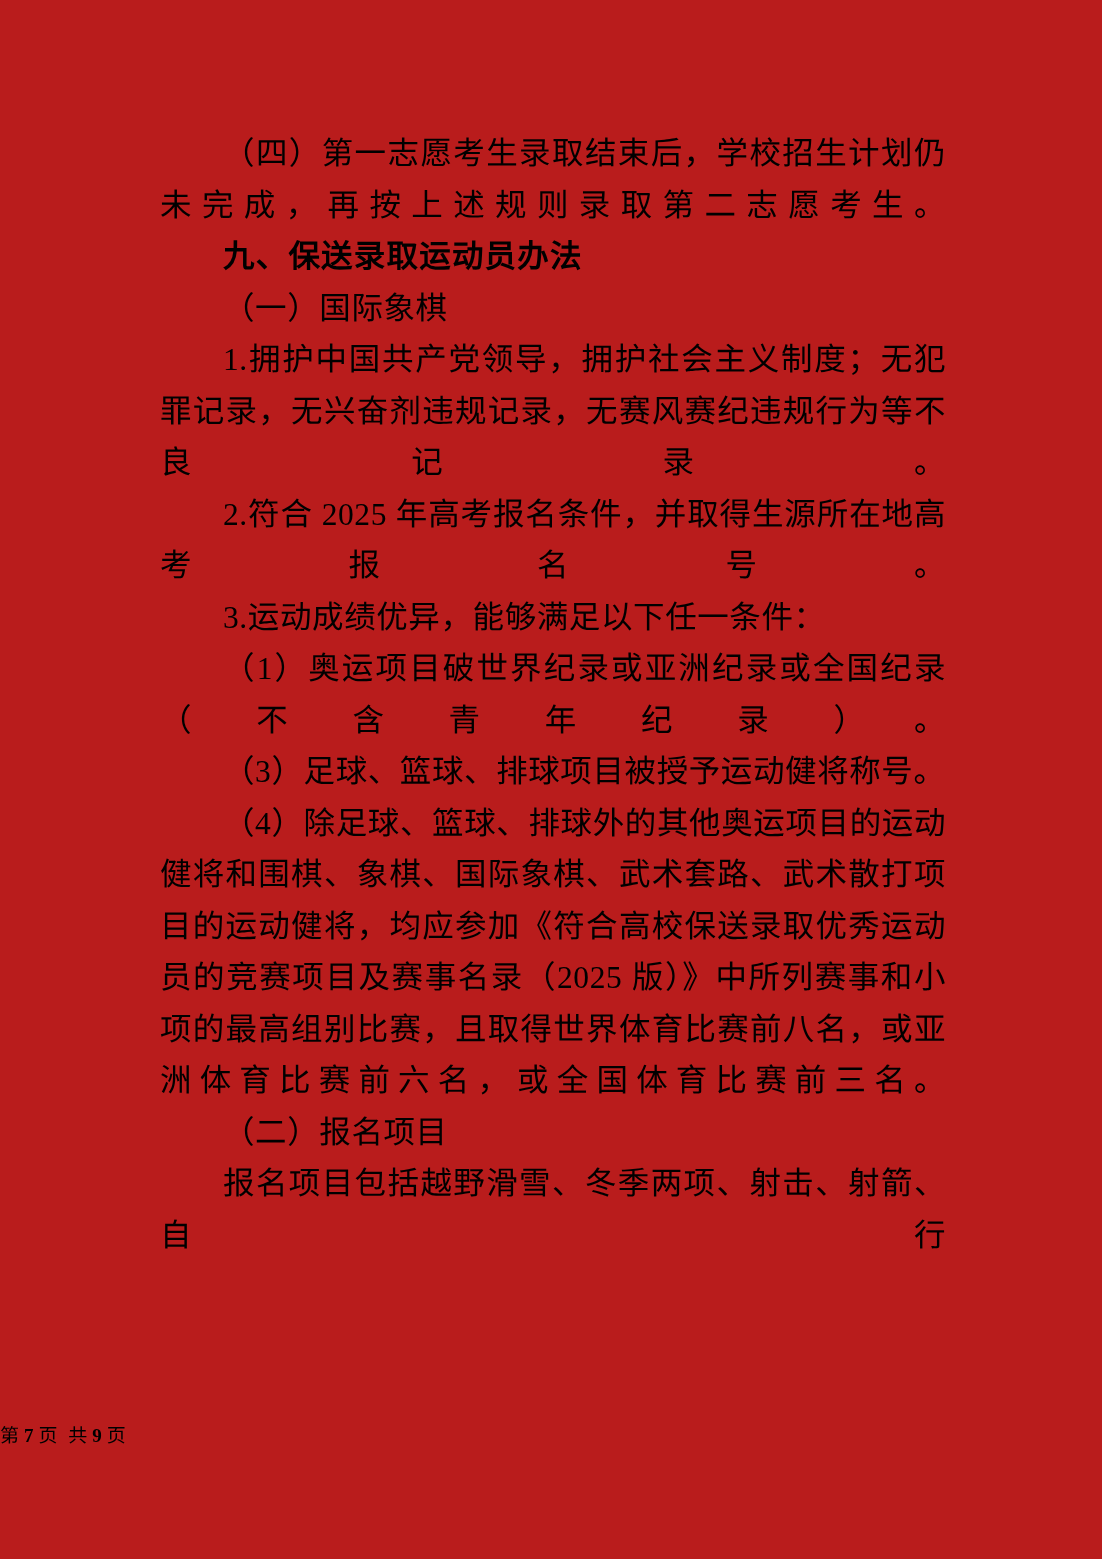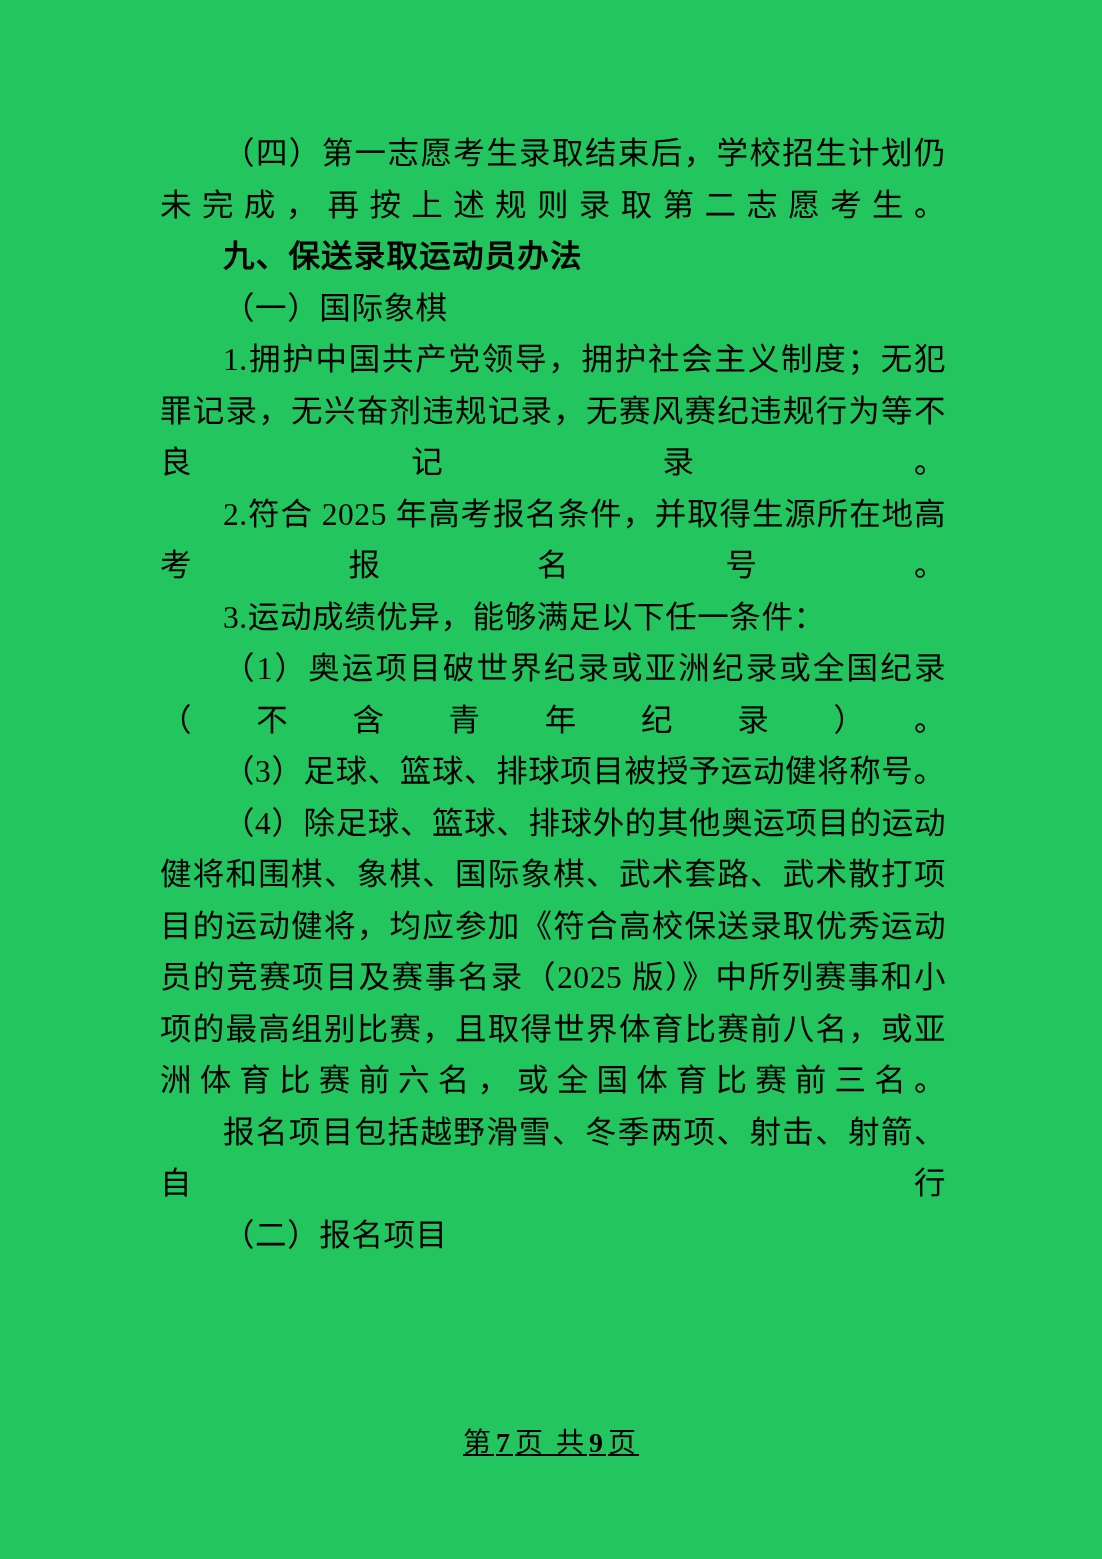--- a/index.html
+++ b/index.html
@@ -5,21 +5,21 @@
 <style>
   html, body {
     margin: 0;
     padding: 0;
     background: #ffffff;
   }
   .page {
     position: relative;
     width: 1102px;
     height: 1559px;
-    background: #22c55e;
+    background: #b91c1c;
     overflow: hidden;
     font-family: "Liberation Serif", "DejaVu Serif", serif;
     color: #000000;
   }
   .content {
     position: absolute;
     left: 160px;
     top: 128px;
     width: 786px;
   }
@@ -49,26 +49,24 @@
     font-weight: bold;
     font-family: Liberation Serif, serif;
     color: #000000;
   }
   
   .footer {
     position: absolute;
     left: 0;
     right: 0;
     top: 1420px;
-    text-align: center;
-    font-size: 28px;
+    font-size: 19px;
     letter-spacing: 3px;
     font-family: "Liberation Serif", "DejaVu Serif", serif;
     color: #000000;
-    text-decoration: underline;
   }
   .footer .num {
     font-weight: bold;
     padding: 0 2px;
   }
 </style>
 </head>
 <body>
 
 <div class="page">
@@ -88,23 +86,23 @@
     <p class="para">3.运动成绩优异，能够满足以下任一条件：</p>
 
     <p class="para stretch">（1）奥运项目破世界纪录或亚洲纪录或全国纪录（不含青年纪录）。</p>
 
 
     <p class="para">（3）足球、篮球、排球项目被授予运动健将称号。</p>
 
     <p class="para stretch">（4）除足球、篮球、排球外的其他奥运项目的运动健将和围棋、象棋、国际象棋、武术套路、武术散打项目的运动健将，均应参加《符合高校保送录取优秀运动员的竞赛项目及赛事名录（2025 版）》中所列赛事和小项的最高组别比赛，且取得世界体育比赛前八名，或亚洲体育比赛前六名，或全国体育比赛前三名。</p>
 
 
+    <p class="para">（二）报名项目</p>
+
     <p class="para stretch">报名项目包括越野滑雪、冬季两项、射击、射箭、自行</p>
-
-    <p class="para">（二）报名项目</p>
 
   </div>
 
   <div class="footer">
     <span>第</span><span class="num">7</span><span>页 共</span><span class="num">9</span><span>页</span>
   </div>
 
 </div>
 
 </body></html>

